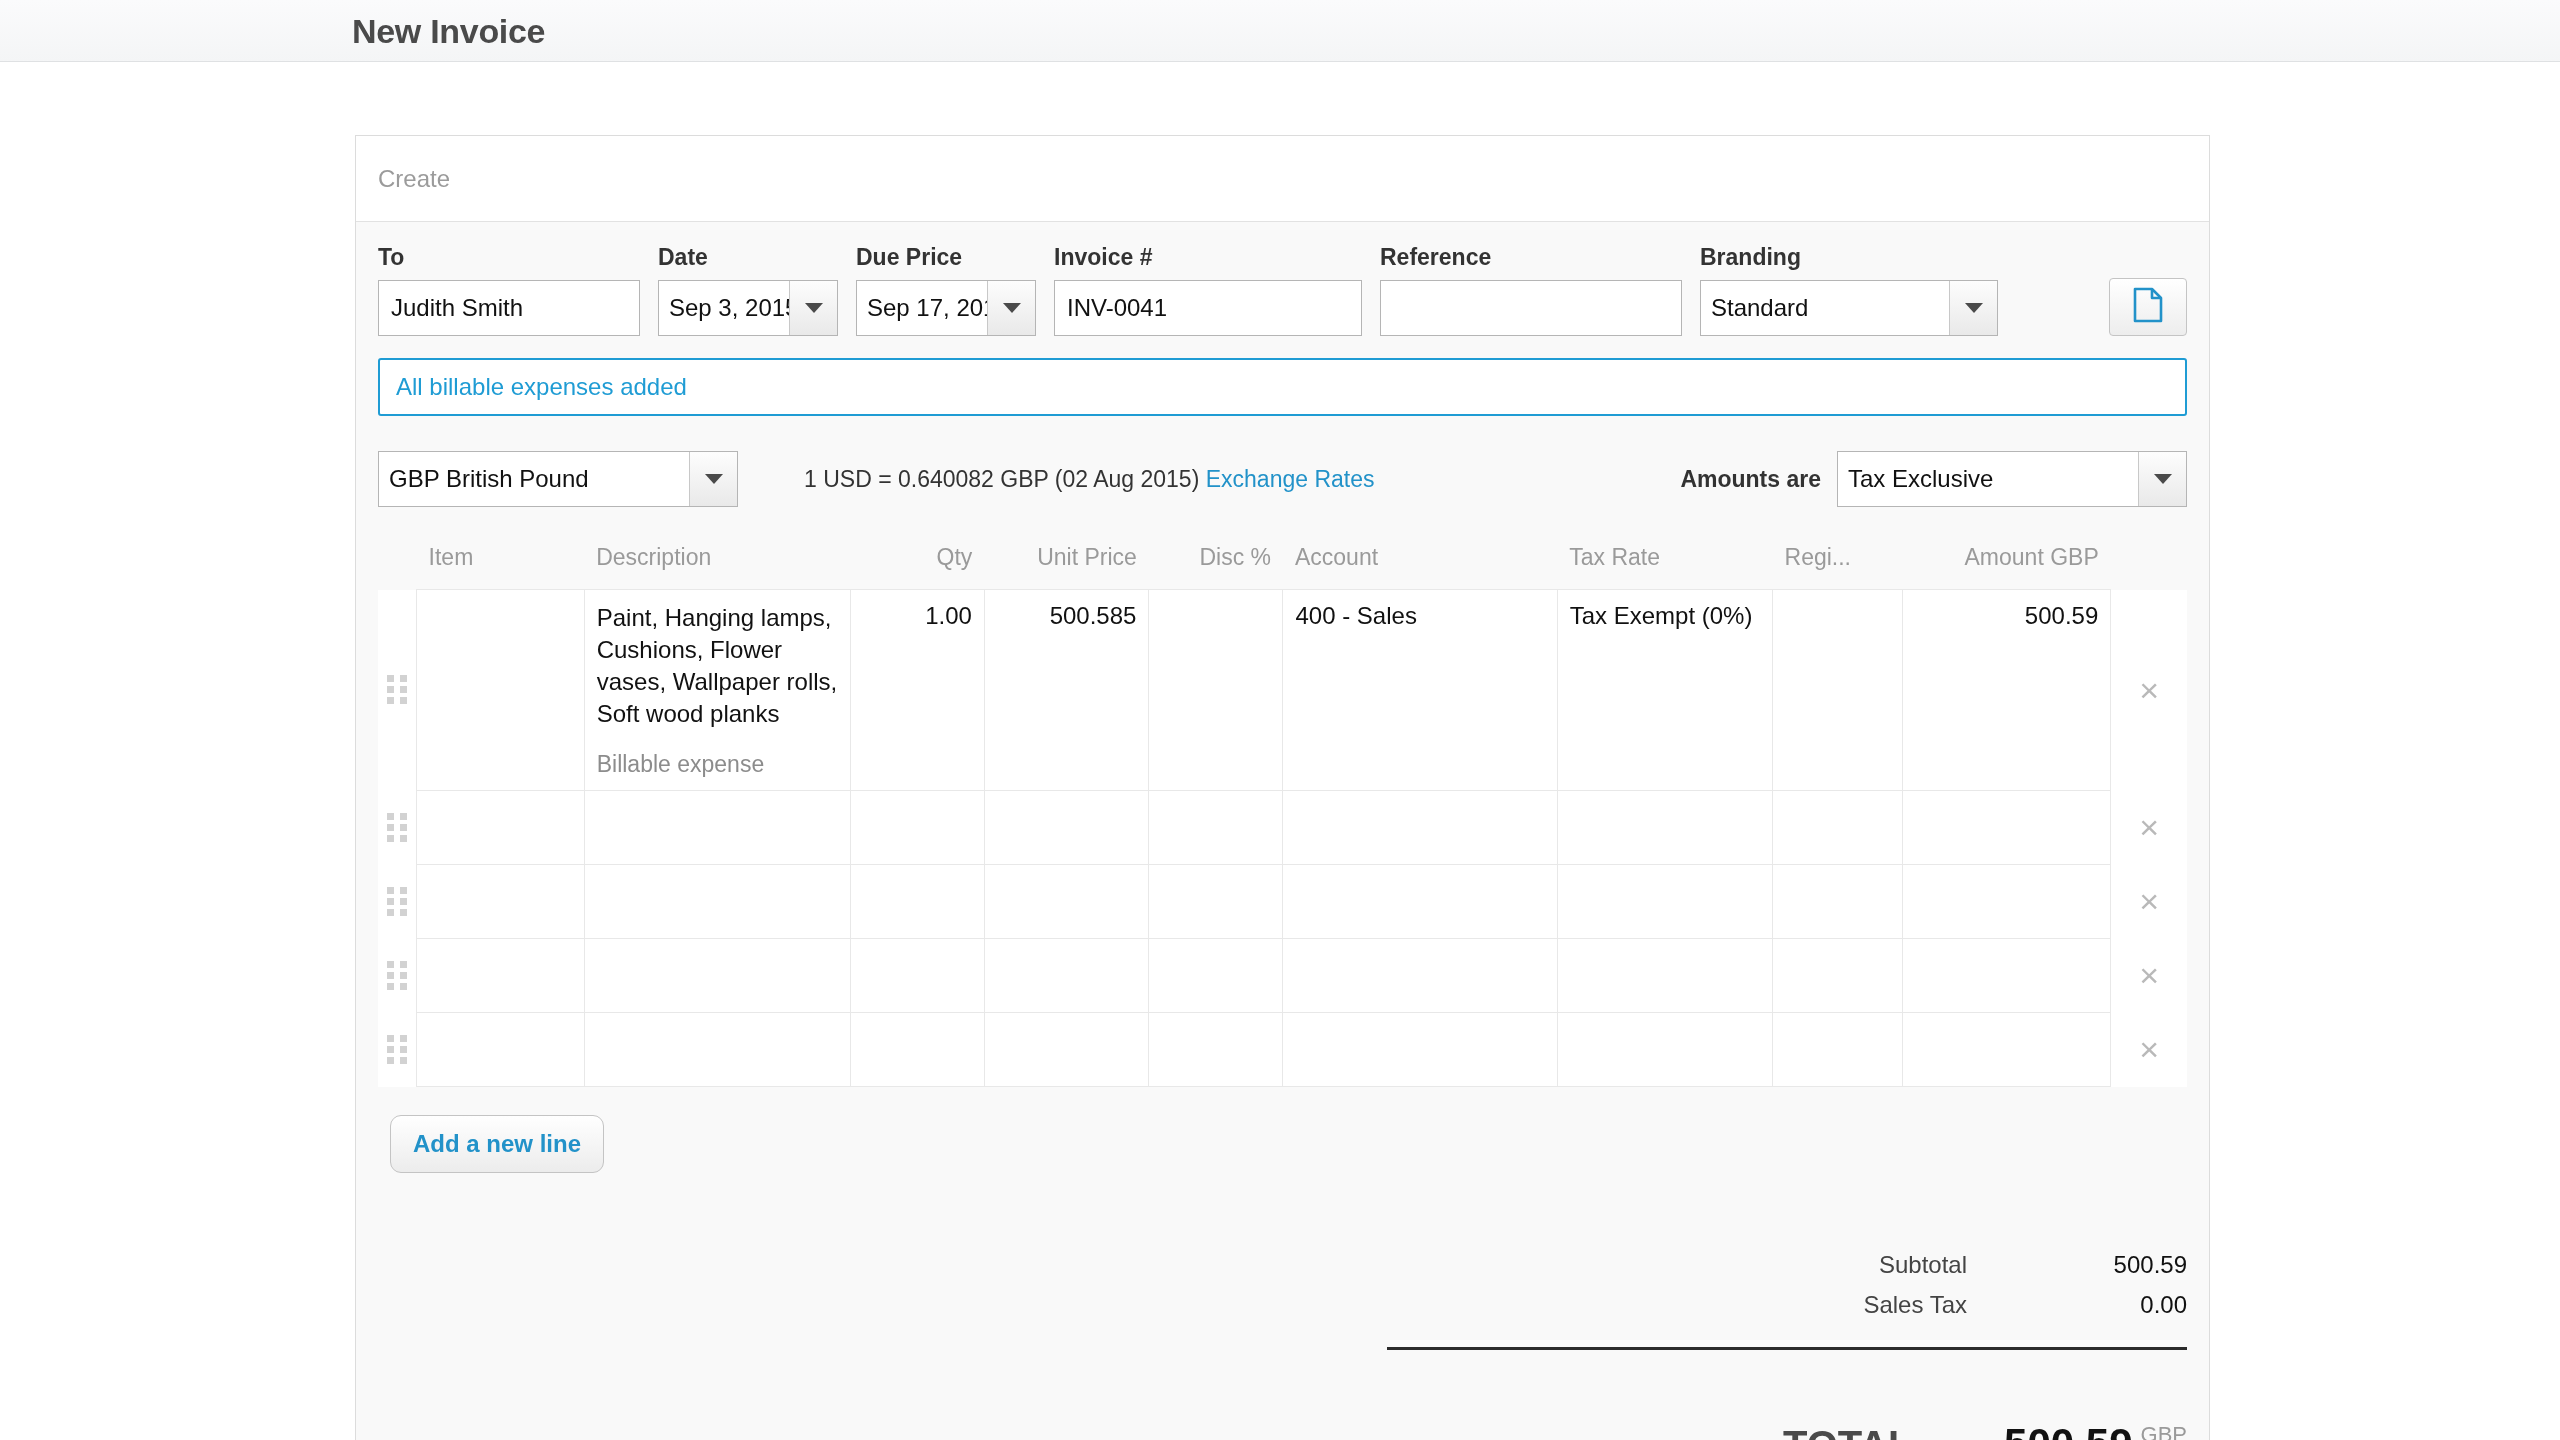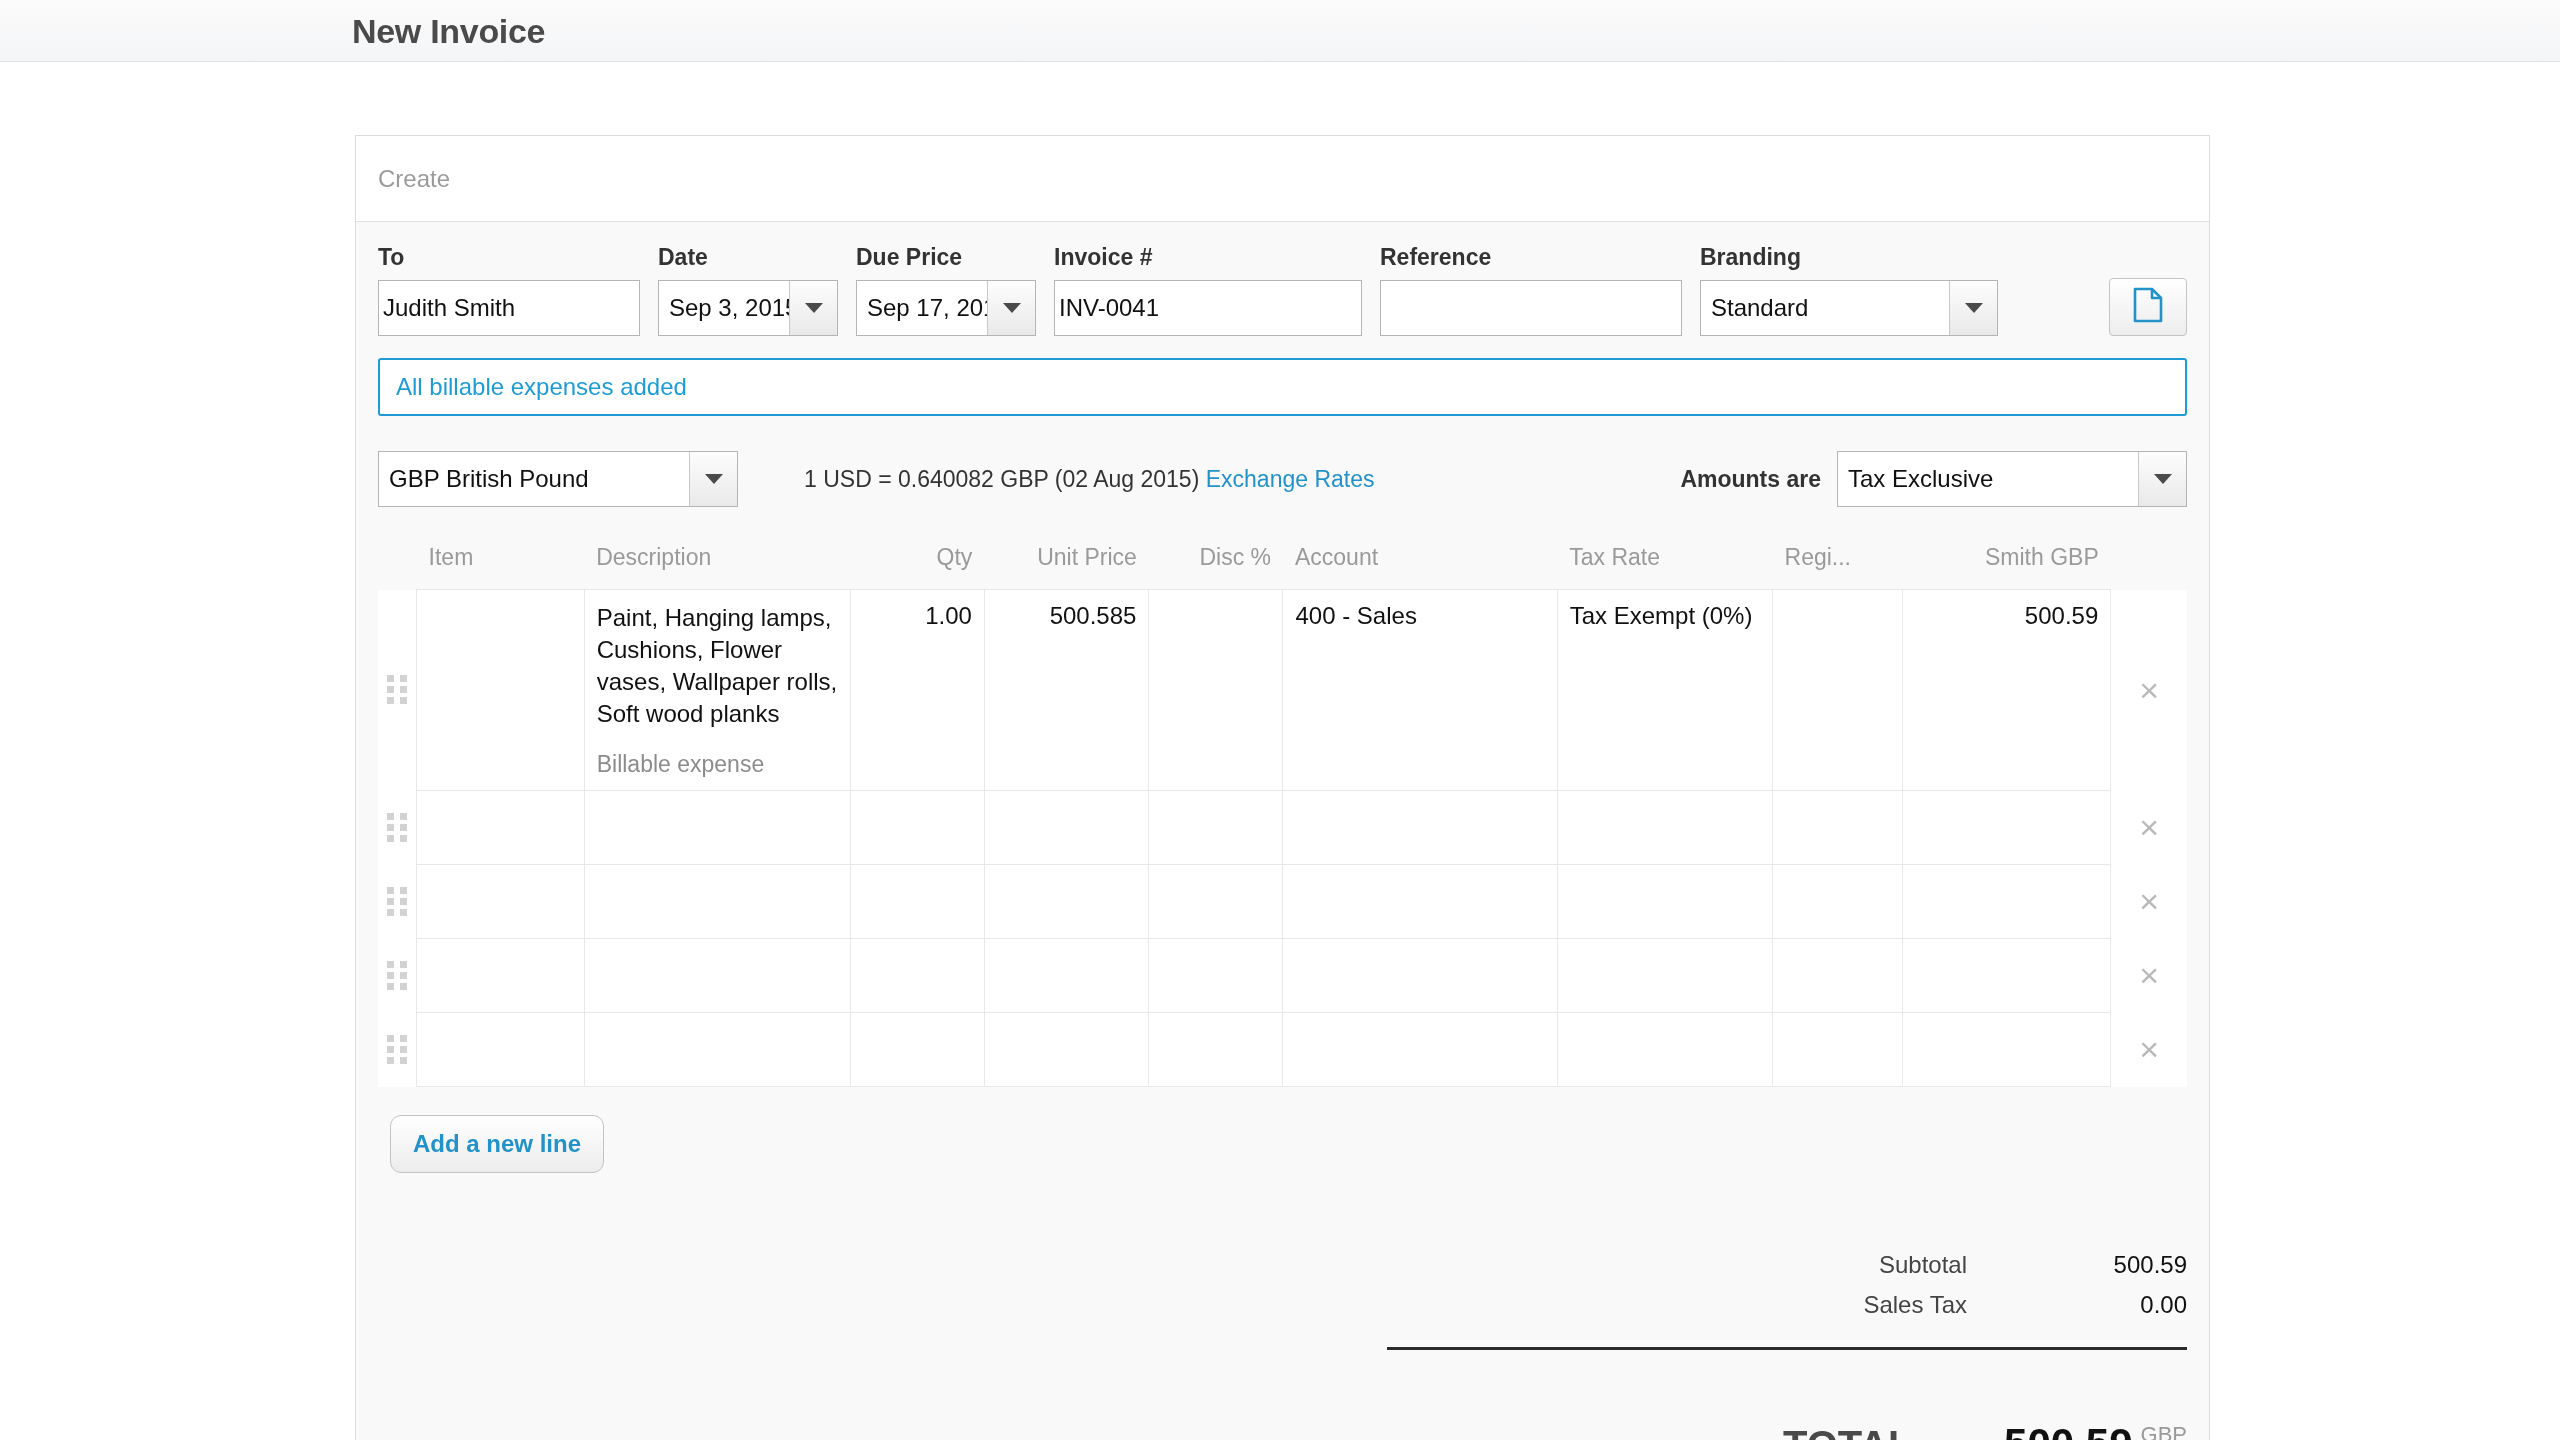--- a/index.html
+++ b/index.html
@@ -82,21 +82,21 @@
     color: #333333;
     margin-bottom: 9px;
     display: block;
   }
   .text-input {
     height: 56px;
     border: 1px solid #b5b5b5;
     background: #ffffff;
     font-size: 24px;
     color: #111111;
-    padding: 0 4px;
+    padding: 0 12px;
     font-family: "Liberation Sans", sans-serif;
     display: flex;
     align-items: center;
     white-space: nowrap;
     overflow: hidden;
   }
   .w-to      { width: 262px; }
   .w-date    { width: 130px; }
   .w-invoice { width: 308px; }
   .w-ref     { width: 302px; }
@@ -472,21 +472,21 @@
           <tr>
             <th></th>
             <th>Item</th>
             <th>Description</th>
             <th class="num">Qty</th>
             <th class="num">Unit Price</th>
             <th class="num">Disc %</th>
             <th>Account</th>
             <th>Tax Rate</th>
             <th>Regi...</th>
-            <th class="num">Smith GBP</th>
+            <th class="num">Amount GBP</th>
             <th></th>
           </tr>
         </thead>
         <tbody id="items-body">
             <tr>
               <td class="handle-cell">
                 <div class="drag-handle">
                   <i></i>
                   <i></i>
                   <i></i>

